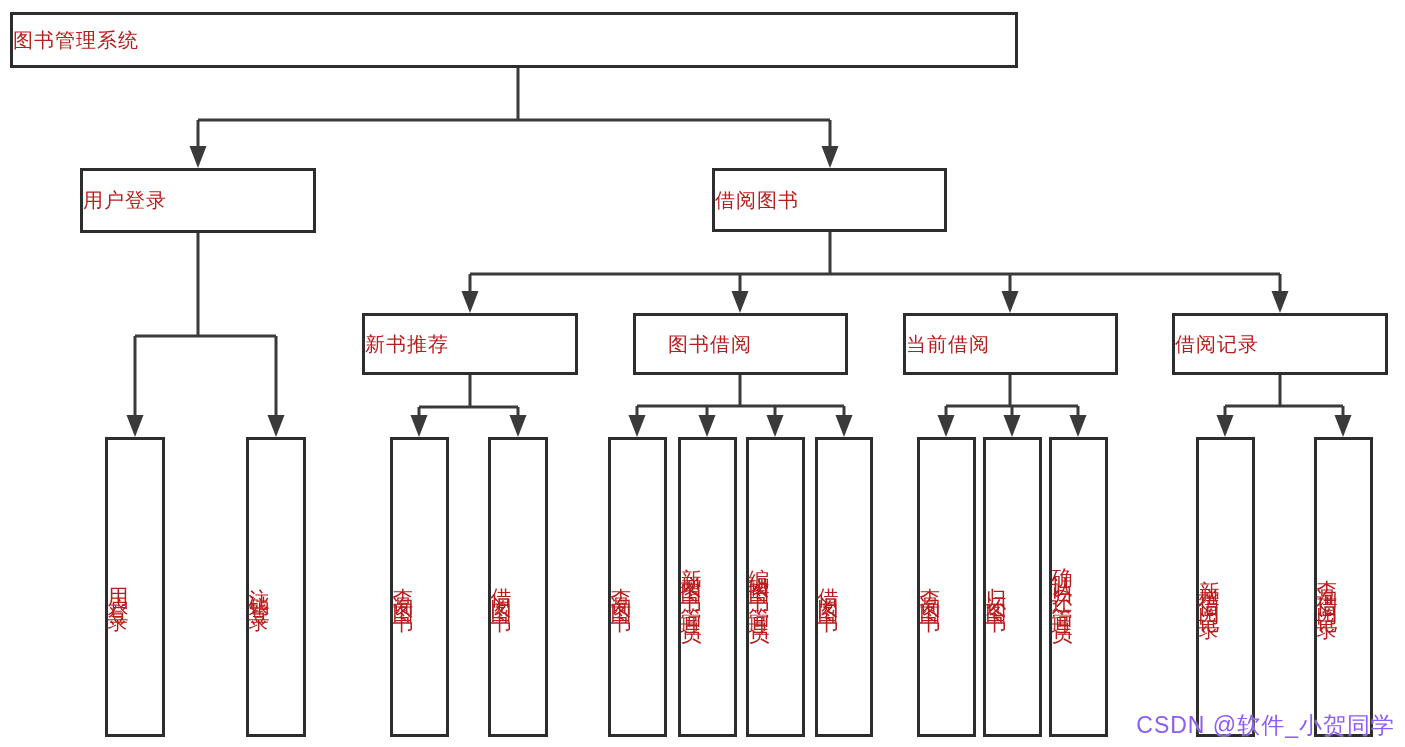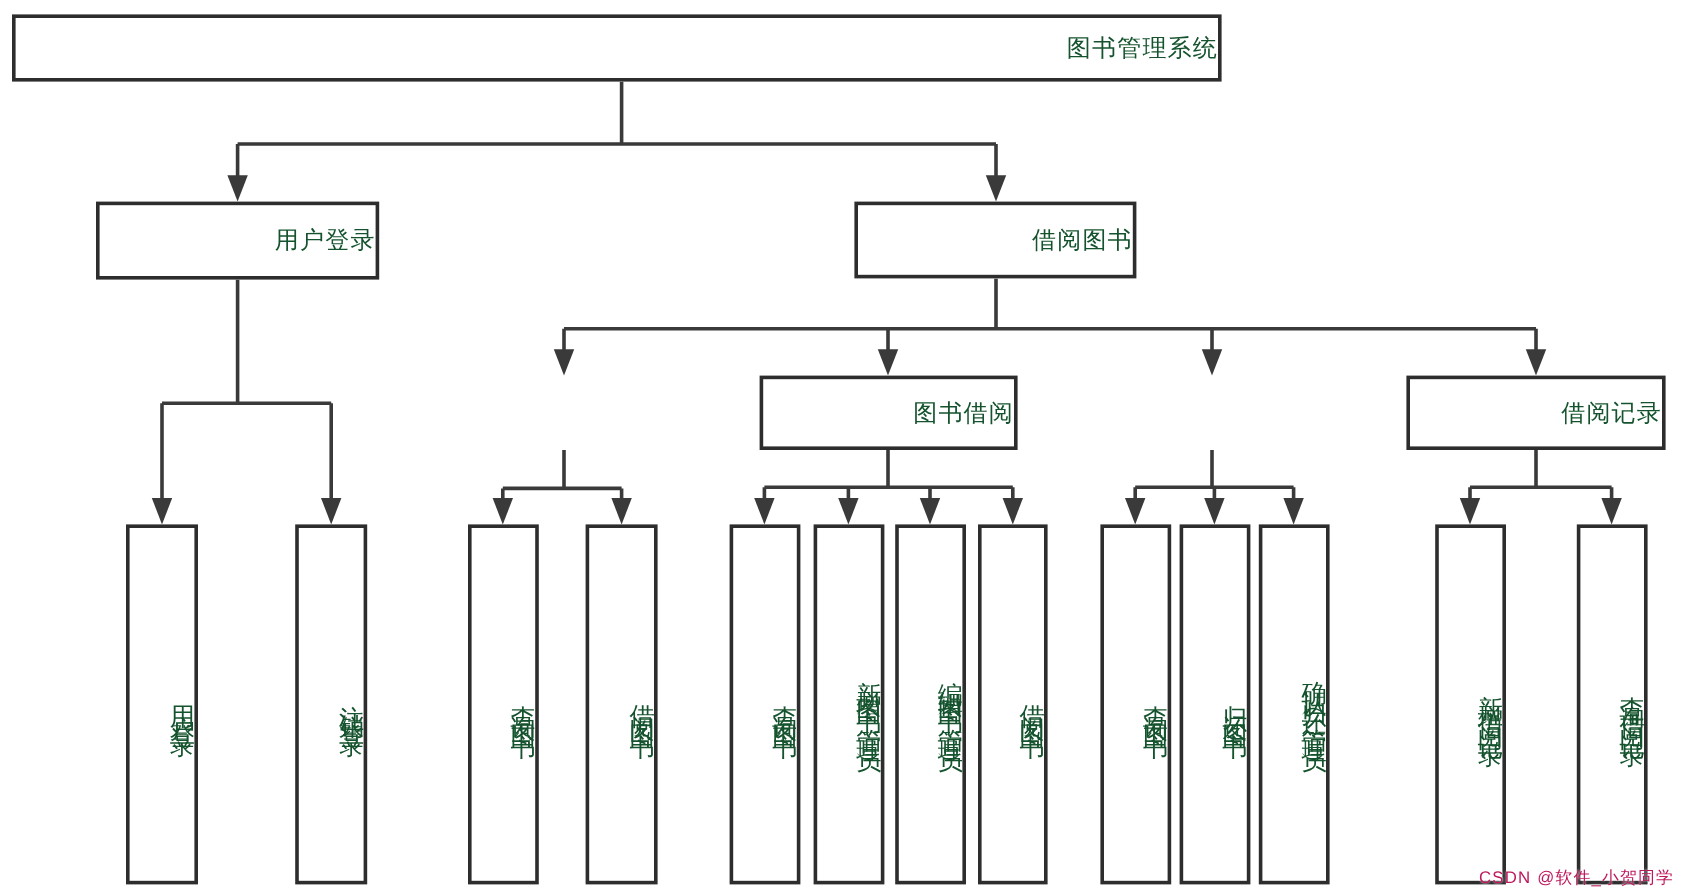--- a/index.html
+++ b/index.html
@@ -3,21 +3,21 @@
 <meta charset="utf-8">
 <style>
   html,body{margin:0;padding:0;background:#ffffff;}
   #stage{
     position:relative;width:1405px;height:747px;background:#ffffff;overflow:hidden;
     font-family:"Liberation Sans","DejaVu Sans",sans-serif;
   }
   #connectors{position:absolute;left:0;top:0;width:1405px;height:747px;z-index:1;}
   .box{
     position:absolute;background:#ffffff;border:3px solid #2d2d2d;box-sizing:border-box;
-    display:flex;align-items:center;justify-content:flex-end;color:#14532d;z-index:2;
+    display:flex;align-items:center;justify-content:flex-start;color:#b91c1c;z-index:2;
   }
   .h-label{font-size:20px;letter-spacing:1px;white-space:nowrap;}
   .v-label{
     writing-mode:vertical-rl;text-orientation:mixed;
     font-size:21px;letter-spacing:8px;line-height:1;white-space:nowrap;
   }
   
   .n-root{left:10px;top:12px;width:1008px;height:56px;}
   .n-user-login{left:80px;top:168px;width:236px;height:65px;}
   .n-book-mgmt{left:712px;top:168px;width:235px;height:64px;}
@@ -34,21 +34,21 @@
   .n-b2{left:678px;width:59px;}
   .n-b3{left:746px;width:59px;}
   .n-b4{left:815px;width:58px;}
   .n-c1{left:917px;width:59px;}
   .n-c2{left:983px;width:59px;}
   .n-c3{left:1049px;width:59px;}
   .n-r1{left:1196px;width:59px;}
   .n-r2{left:1314px;width:59px;}
   #watermark{
     position:absolute;right:10px;bottom:6px;z-index:5;
-    font-size:14px;color:#be185d;letter-spacing:1px;white-space:nowrap;
+    font-size:23px;color:#8b5cf6;letter-spacing:1px;white-space:nowrap;
     text-shadow:0 0 2px #ffffff;
   }
 </style>
 </head>
 <body>
 
 <div id="stage">
 
   <svg id="connectors" viewBox="0 0 1405 747" xmlns="http://www.w3.org/2000/svg" aria-hidden="true">
     <g stroke="#3a3a3a" stroke-width="3" fill="none">
@@ -94,22 +94,28 @@
     <span class="h-label">图书管理系统</span>
   </div>
 
   <div class="box n-user-login">
     <span class="h-label">用户登录</span>
   </div>
   <div class="box n-book-mgmt">
     <span class="h-label">借阅图书</span>
   </div>
 
+  <div class="box n-new-book">
+    <span class="h-label">新书推荐</span>
+  </div>
   <div class="box n-book-borrow">
     <span class="h-label">图书借阅</span>
+  </div>
+  <div class="box n-cur-borrow">
+    <span class="h-label">当前借阅</span>
   </div>
   <div class="box n-borrow-rec">
     <span class="h-label">借阅记录</span>
   </div>
 
   <div class="box leaf n-u1">
     <span class="v-label">用户登录</span>
   </div>
   <div class="box leaf n-u2">
     <span class="v-label">注销登录</span>

